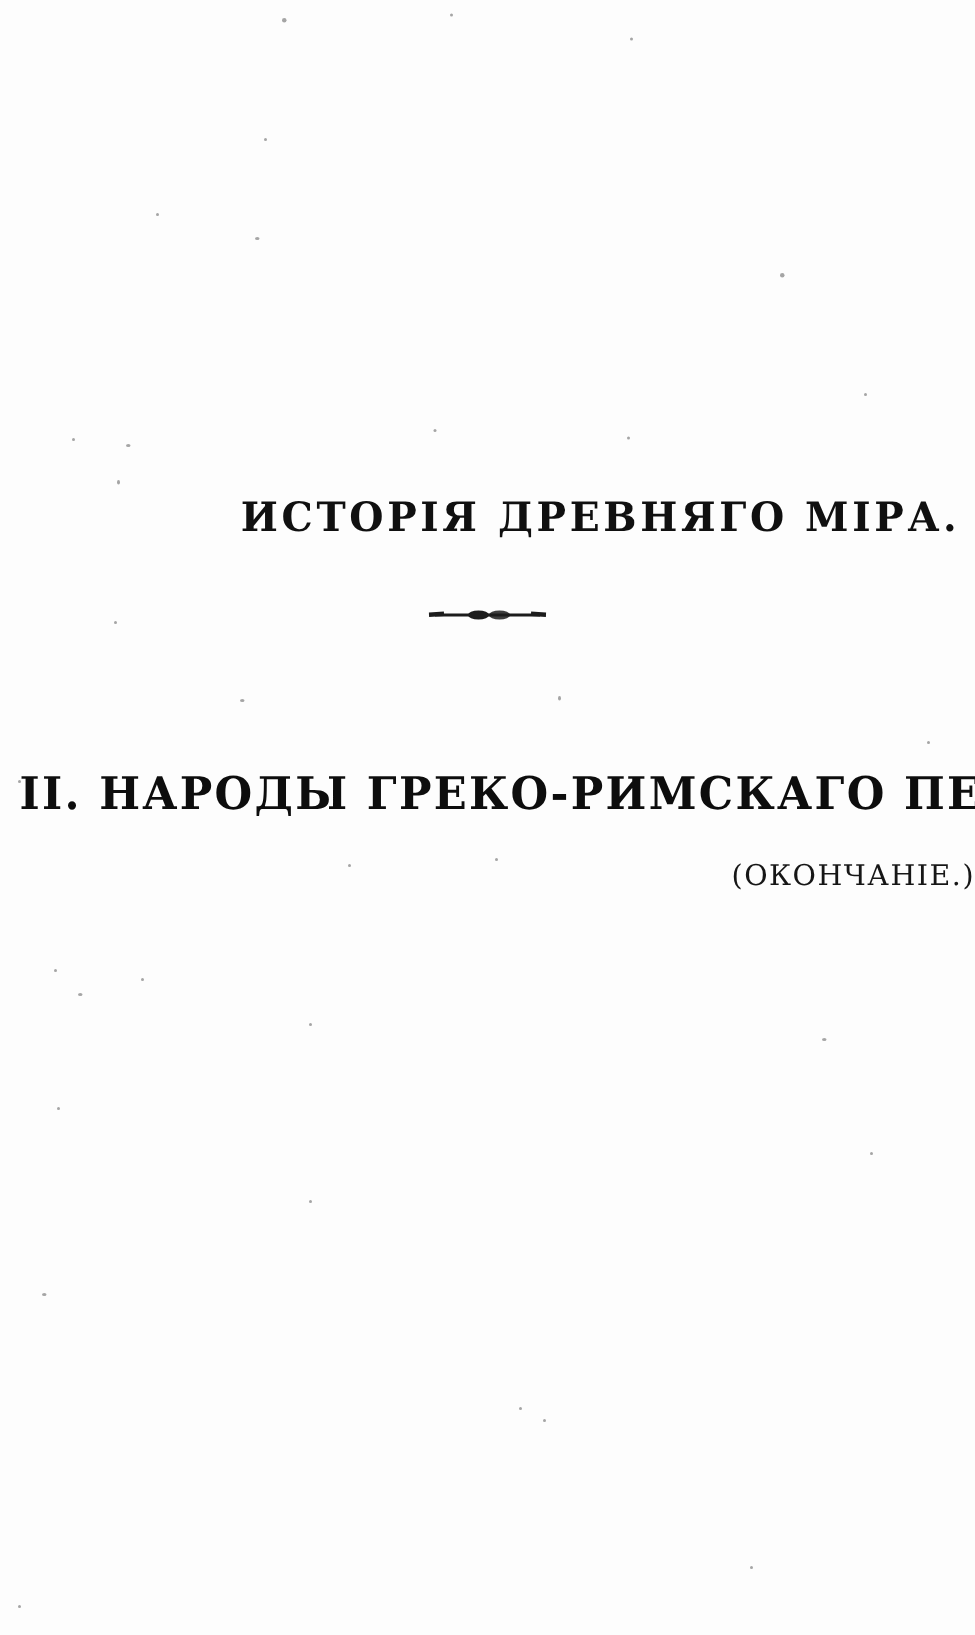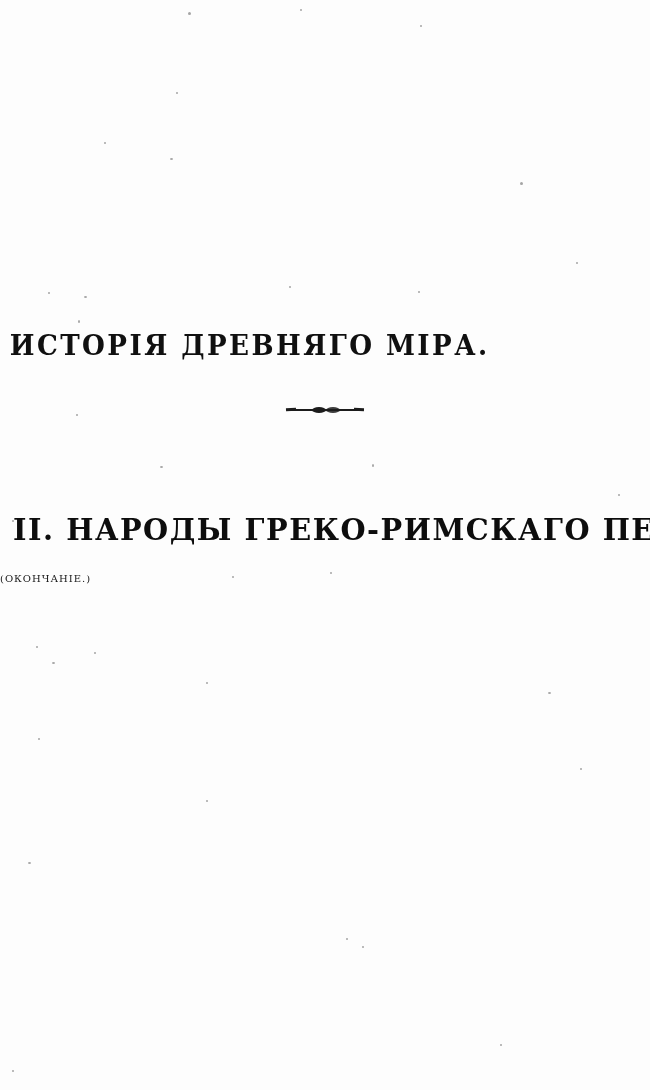--- a/index.html
+++ b/index.html
@@ -36,21 +36,21 @@
     border-radius: 50%;
     opacity: .55;
   }
 
   
   .title-block {
     position: absolute;
     left: 0;
     right: 0;
     top: 330px;
-    text-align: left;
+    text-align: right;
   }
 
   .main-title {
     font-family: "DejaVu Serif", serif;
     font-weight: 700;
     font-size: 27px;
     letter-spacing: 2.5px;
     color: #101010;
     margin: 0;
     white-space: nowrap;
@@ -101,21 +101,21 @@
     letter-spacing: 1.6px;
     color: #0d0d0d;
     margin: 98px 0 0 0;
     white-space: nowrap;
     transform: scaleX(.96);
   }
 
   .section-note {
     font-family: "DejaVu Serif", serif;
     font-weight: 400;
-    font-size: 10px;
+    font-size: 19px;
     letter-spacing: 1px;
     color: #161616;
     margin: 26px 0 0 0;
   }
 </style>
 </head>
 <body>
 
 <div class="page">
 

